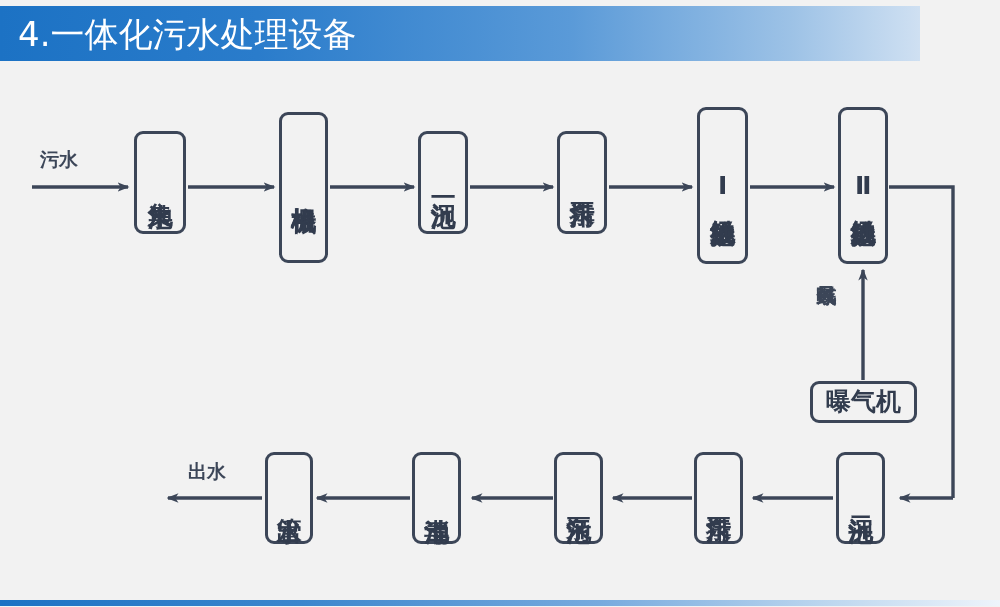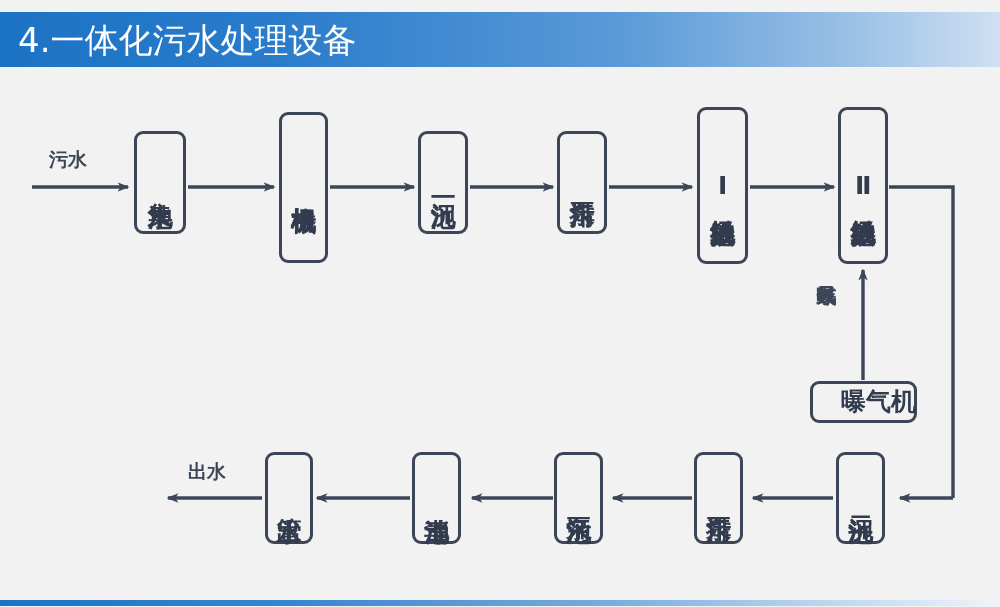--- a/index.html
+++ b/index.html
@@ -16,22 +16,22 @@
   }
   #slide {
     position: relative;
     width: 1000px;
     height: 607px;
     background: #f2f2f2;
   }
   
   #title-bar {
     position: absolute;
-    left: 0; top: 12px;
-    width: 1000px;
+    left: 0; top: 6px;
+    width: 920px;
     height: 55px;
     background: linear-gradient(to right, #1c72c4 0%, #2a7ccb 28%, #5a9ad8 62%, #9dc2e6 86%, #cfe0f2 100%);
     text-align: right;
   }
   #title-text {
     position: absolute;
     left: 18px;
     top: 3px;
     font-size: 34px;
     line-height: 50px;
@@ -83,21 +83,20 @@
     letter-spacing: 0px;
   }
   .node.vertical .nlabel {
     writing-mode: vertical-rl;
     text-orientation: upright;
     white-space: nowrap;
   }
   .node.horizontal .nlabel {
     white-space: nowrap;
     font-size: 25px;
-    padding-left: 30px;
   }
   
   .edge-label {
     position: absolute;
     font-size: 19px;
     color: #3c4658;
     font-weight: 600;
     white-space: nowrap;
   }
   .edge-label.vertical {
@@ -192,21 +191,21 @@
     </div>
 
     <div class="node vertical" style="left:694px; top:397px; width:49px; height:92px;">
       <span class="nlabel">排污泵</span>
     </div>
 
     <div class="node vertical" style="left:836px; top:397px; width:49px; height:92px;">
       <span class="nlabel">二沉池</span>
     </div>
 
-    <div class="edge-label" style="left:49px; top:92px;">污水</div>
+    <div class="edge-label" style="left:40px; top:92px;">污水</div>
 
     <div class="edge-label" style="left:188px; top:404px;">出水</div>
 
     <div class="edge-label vertical" style="left:817px; top:215px;">鼓风曝气</div>
 
   </div>
 
   <div id="bottom-bar"></div>
 
 </div>

